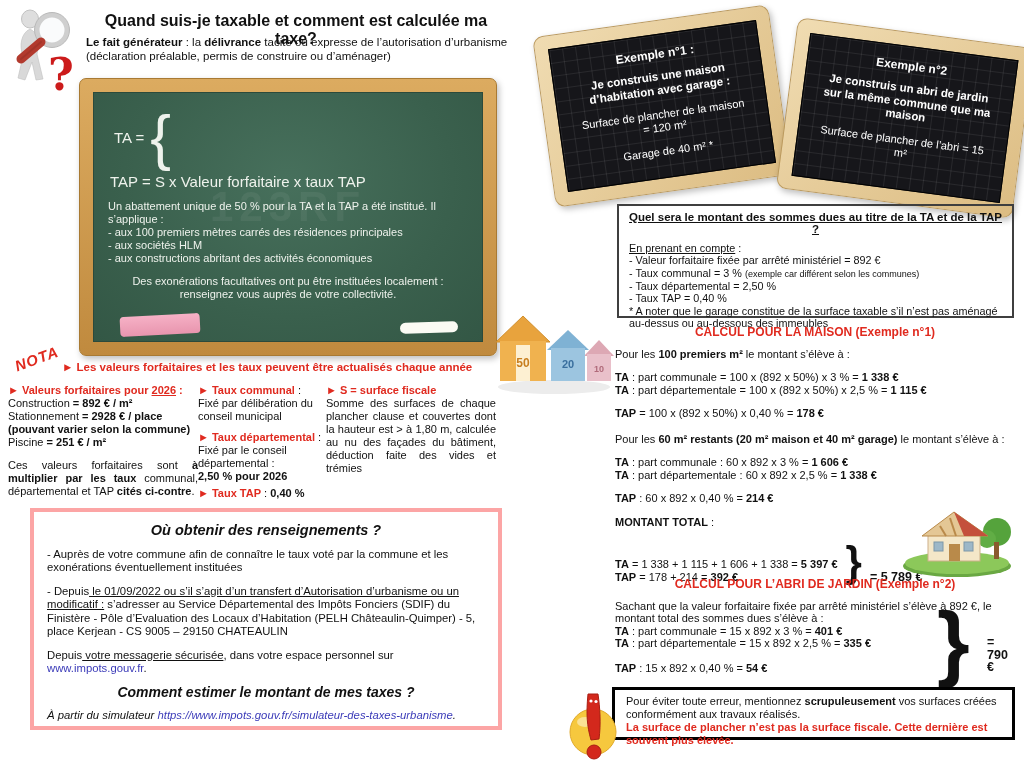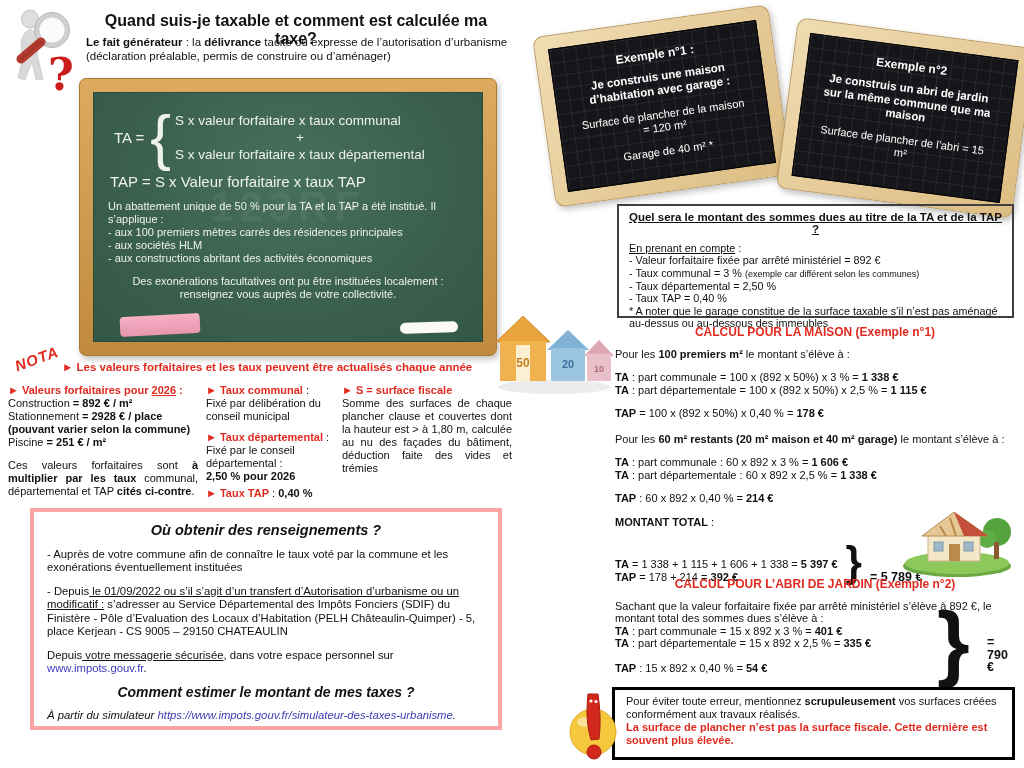--- a/index.html
+++ b/index.html
@@ -45,21 +45,21 @@
     background:linear-gradient(180deg,#f6b1c6,#e895ae); border-radius:4px; transform:rotate(-3deg); }
   .chalk { position:absolute; right:24px; bottom:8px; width:58px; height:11px;
     background:#fbfbf4; border-radius:6px; transform:rotate(-2deg); }
 
   .nota { left:14px; top:350px; color:#e02a1f; font-weight:bold; font-style:italic;
     font-size:15px; transform:rotate(-20deg); letter-spacing:1px; }
   .update-note { left:62px; top:361px; width:450px; color:#e02a1f;
     font-weight:bold; font-size:11.5px; }
 
   .cols { left:8px; top:384px; width:504px; display:grid;
-    grid-template-columns:190px 128px 170px; column-gap:8px;
+    grid-template-columns:190px 128px 170px; 
     font-size:11px; line-height:13px; }
   .col-title { color:#e02a1f; font-weight:bold; }
   .mt4 { margin-top:4px; } .mt8 { margin-top:8px; } .mt10 { margin-top:10px; }
   .just { text-align:justify; }
 
   .info-box { left:30px; top:508px; width:472px; height:222px;
     border:4px solid #fca5a5; padding:6px 13px; font-size:11.3px; line-height:13.5px; }
   .info-title { text-align:center; font-weight:bold; font-style:italic; font-size:14.5px; margin-top:6px; }
   .info-sub { text-align:center; font-weight:bold; font-style:italic; font-size:14px; }
 
@@ -86,21 +86,21 @@
   .calc { width:400px; font-size:11px; line-height:12.5px; }
   .calc1 { left:615px; top:326px; }
   .calc2 { left:615px; top:578px; }
   .calc-title { color:#e02a1f; font-weight:bold; font-size:12px; text-align:center; }
   .totals-row { display:flex; align-items:flex-end; gap:8px; margin-top:17px; }
   .brace-md { font-size:42px; font-weight:bold; line-height:34px; padding-bottom:4px; }
   .grand-total { font-weight:bold; font-size:12.5px; }
   .brace-lg { position:absolute; left:322px; top:24px; font-size:84px; font-weight:bold; line-height:80px; }
   .calc2-total { position:absolute; left:372px; top:58px; font-weight:bold; font-size:12.5px; }
 
-  .warn-box { left:612px; top:687px; width:403px; height:73px; border:3.5px solid #000;
+  .warn-box { left:612px; top:687px; width:403px; height:53px; border:3.5px solid #000;
     padding:5px 11px; font-size:11px; line-height:13px; background:#fff; }
   .warn-red { color:#e02a1f; font-weight:bold; }
 
   .icon-qa { left:6px; top:6px; }
   .icon-houses { left:492px; top:298px; }
   .icon-consthouse { left:900px; top:502px; }
   .icon-warn { left:566px; top:688px; z-index:2; }
 </style>
 </head>
 <body>
@@ -121,25 +121,20 @@
 
   <div class="abs page-title">Quand suis-je taxable et comment est calculée ma taxe?</div>
   <div class="abs intro"><span class="b">Le fait générateur</span><span> : la </span><span class="b">délivrance</span><span> tacite ou expresse de l’autorisation d’urbanisme (déclaration préalable, permis de construire ou d’aménager)</span></div>
 
   <div class="abs chalkboard">
     <div class="board-green">
       <div class="cb-watermark">123RF</div>
       <div class="formula-row">
         <span class="ta-label">TA =</span>
         <span class="brace-open">{</span>
-        <div class="formula-lines">
-          <div>S x valeur forfaitaire x taux communal</div>
-          <div class="formula-plus">+</div>
-          <div>S x valeur forfaitaire x taux départemental</div>
-        </div>
       </div>
       <div class="tap-formula">TAP = S x Valeur forfaitaire x taux TAP</div>
       <div class="cb-para">Un abattement unique de 50 % pour la TA et la TAP a été institué. Il s’applique :</div>
       <div class="cb-bullet">- aux 100 premiers mètres carrés des résidences principales</div>
       <div class="cb-bullet">- aux sociétés HLM</div>
       <div class="cb-bullet">- aux constructions abritant des activités économiques</div>
       <div class="cb-exo">Des exonérations facultatives ont pu être instituées localement : renseignez vous auprès de votre collectivité.</div>
       <div class="eraser"></div>
       <div class="chalk"></div>
     </div>

